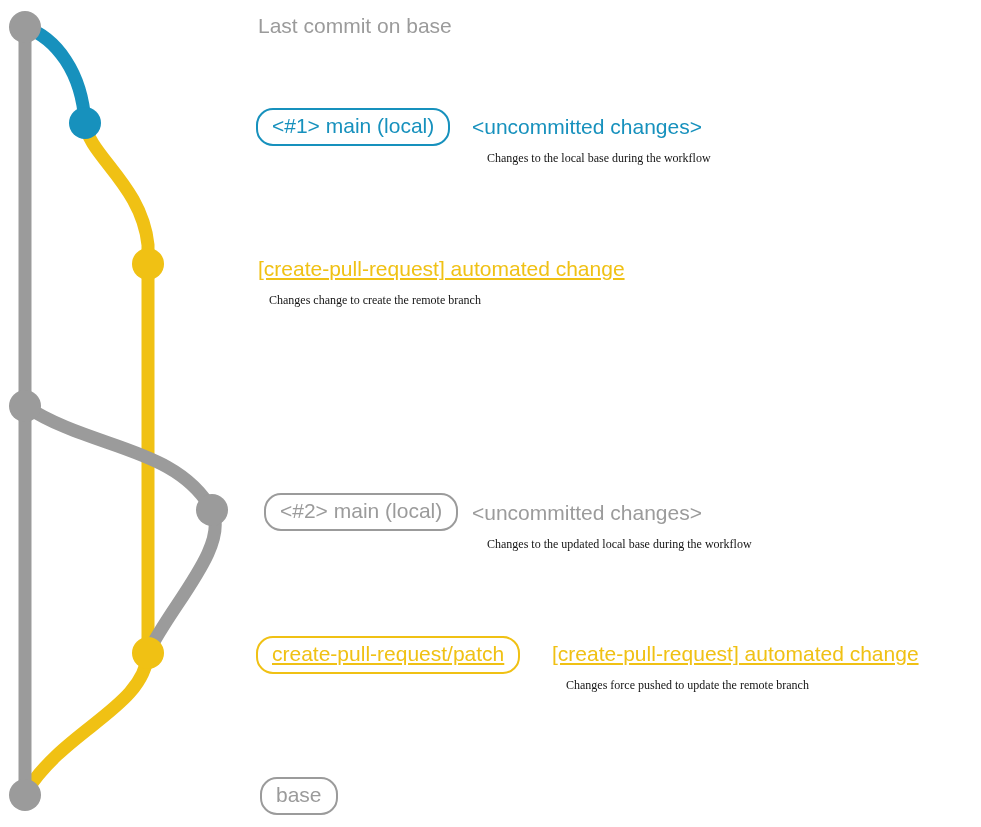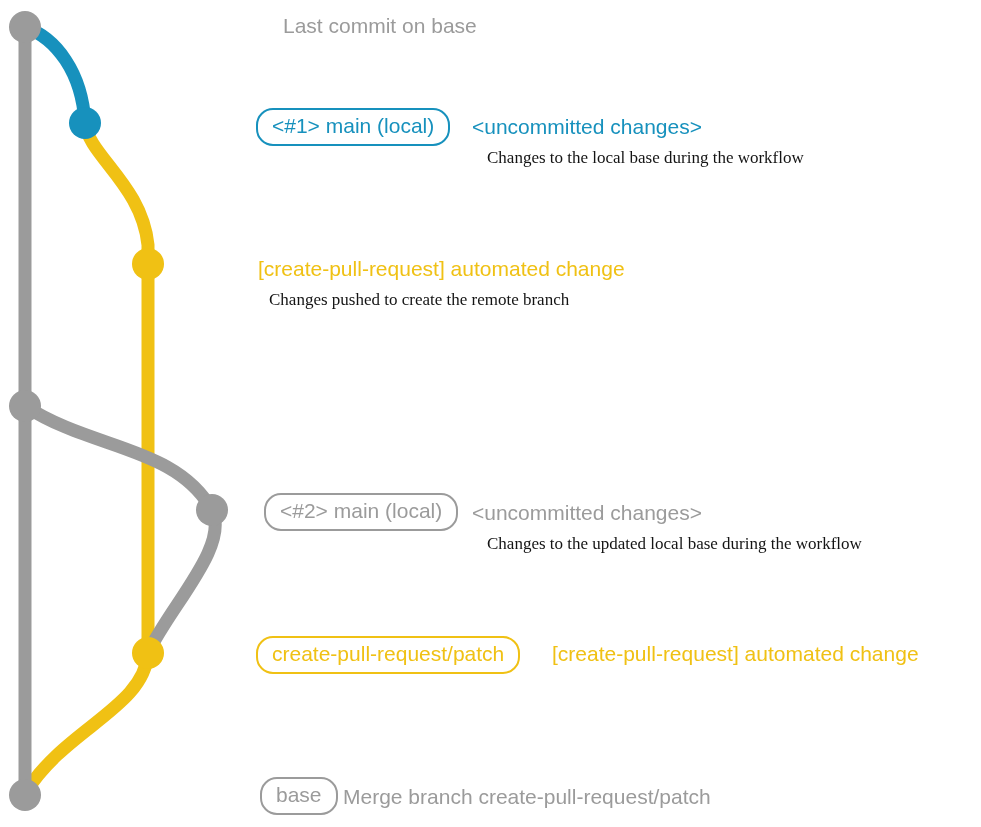--- a/index.html
+++ b/index.html
@@ -21,36 +21,36 @@
     top: 0;
   }
   .abs { position: absolute; white-space: nowrap; }
   .h {
     font-family: "Liberation Sans", sans-serif;
     font-size: 21px;
     line-height: 26px;
   }
   .caption {
     font-family: "Liberation Serif", serif;
-    font-size: 17px;
+    font-size: 12px;
     line-height: 22px;
     color: var(--caption, #141414);
   }
   .badge {
     display: inline-block;
     border: 2px solid currentColor;
     border-radius: 17px;
     padding: 4px 14px 6px 14px;
     font-size: 21px;
     line-height: 24px;
     background: transparent;
   }
   .c-gray  { color: var(--gray,  #9b9b9b); }
   .c-blue  { color: var(--blue,  #1791bd); }
-  .c-yellow{ color: var(--yellow,#f0c114); }
+  .c-yellow{ color: var(--yellow,#f0c114); text-decoration: underline; }
 </style>
 </head>
 <body>
 
 <div class="stage">
 
   <svg class="graph" width="250" height="827" viewBox="0 0 250 827">
 
     <path d="M 25 27 C 56 38, 82 72, 85 123" fill="none" stroke-width="13" stroke-linecap="round" stroke="#1791bd"></path>
     <path d="M 85 123 C 88 155, 142 185, 148 245 L 148 653 C 144 708, 66 728, 26 792" fill="none" stroke-width="13" stroke-linecap="round" stroke="#f0c114"></path>
@@ -59,33 +59,33 @@
 
     <circle cx="25" cy="27" r="16" fill="#9b9b9b"></circle>
     <circle cx="85" cy="123" r="16" fill="#1791bd"></circle>
     <circle cx="148" cy="264" r="16" fill="#f0c114"></circle>
     <circle cx="25" cy="406" r="16" fill="#9b9b9b"></circle>
     <circle cx="212" cy="510" r="16" fill="#9b9b9b"></circle>
     <circle cx="148" cy="653" r="16" fill="#f0c114"></circle>
     <circle cx="25" cy="795" r="16" fill="#9b9b9b"></circle>
   </svg>
 
-  <div class="abs h c-gray" style="left:258px; top:13px;margin-left:25px;">Last commit on base</div>
+  <div class="abs h c-gray" style="left:258px; top:13px;">Last commit on base</div>
 
   <div class="abs badge c-blue" style="left:256px; top:108px;">&lt;#1&gt; main (local)</div>
   <div class="abs h c-blue" style="left:472px; top:114px;">&lt;uncommitted changes&gt;</div>
   <div class="abs caption" style="left:487px; top:147px;">Changes to the local base during the workflow</div>
 
   <div class="abs h c-yellow" style="left:258px; top:256px;">[create-pull-request] automated change</div>
-  <div class="abs caption" style="left:269px; top:289px;">Changes pushed to create the remote branch</div>
+  <div class="abs caption" style="left:269px; top:289px;">Changes change to create the remote branch</div>
 
 
   <div class="abs badge c-gray" style="left:264px; top:493px;">&lt;#2&gt; main (local)</div>
   <div class="abs h c-gray" style="left:472px; top:500px;">&lt;uncommitted changes&gt;</div>
   <div class="abs caption" style="left:487px; top:533px;">Changes to the updated local base during the workflow</div>
 
   <div class="abs badge c-yellow" style="left:256px; top:636px;">create-pull-request/patch</div>
   <div class="abs h c-yellow" style="left:552px; top:641px;">[create-pull-request] automated change</div>
+  <div class="abs caption" style="left:566px; top:674px;">Changes force pushed to update the remote branch</div>
 
   <div class="abs badge c-gray" style="left:260px; top:777px;">base</div>
-  <div class="abs h c-gray" style="left:343px; top:784px;">Merge branch create-pull-request/patch</div>
 
 </div>
 
 </body></html>

